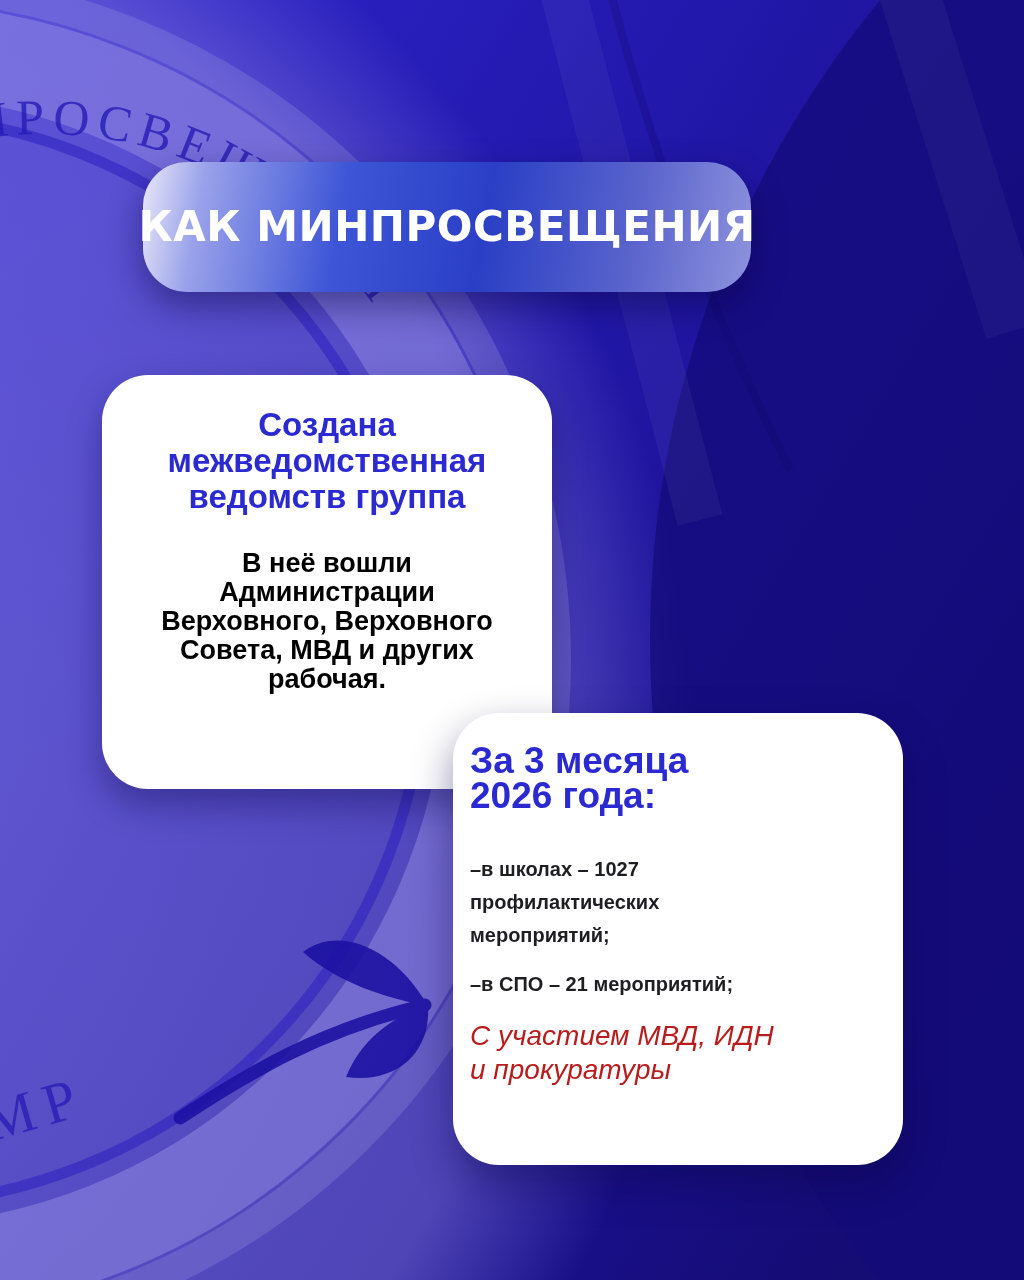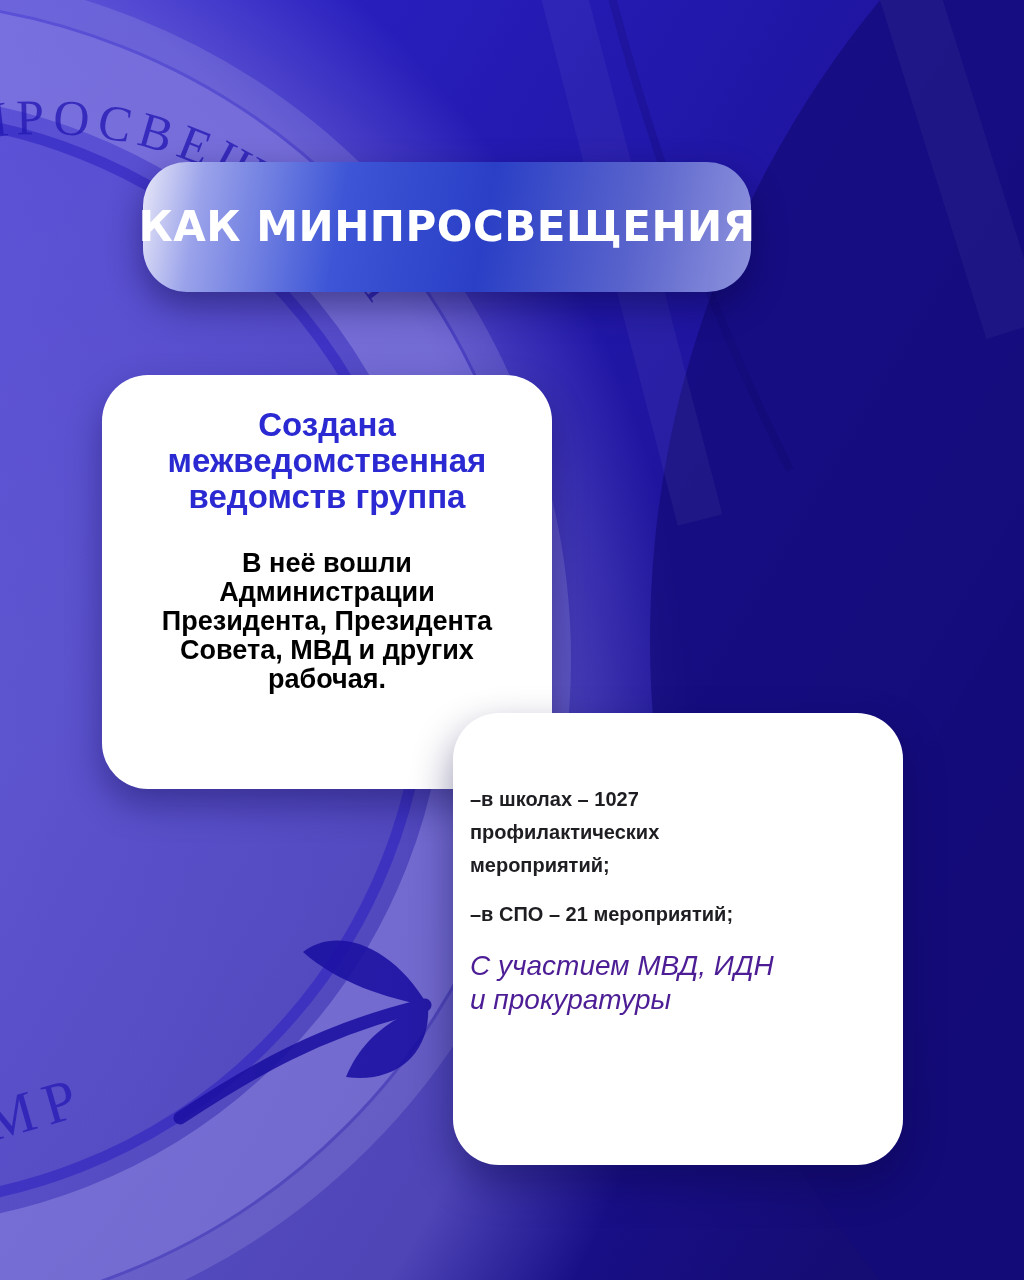--- a/index.html
+++ b/index.html
@@ -41,21 +41,21 @@
   .h-blue{color:#2b2ad2;font-weight:700;}
   .card-left .h-line{font-size:33px;line-height:36px;}
   .card-left .body{margin-top:34px;}
   .card-left .b-line{color:#000000;font-weight:700;font-size:27px;line-height:29px;}
 
   .card-right .h-line{font-size:37px;line-height:35px;letter-spacing:0px;}
   .card-right .stats{margin-top:40px;}
   .stat-item{margin-bottom:16px;}
   .s-line{color:#1d1d22;font-weight:700;font-size:20px;line-height:33px;}
   .note{margin-top:18px;}
-  .n-line{color:#4c1d95;font-style:italic;font-weight:400;font-size:28px;line-height:34px;}
+  .n-line{color:#b91c1c;font-style:italic;font-weight:400;font-size:28px;line-height:34px;}
 </style>
 </head>
 <body>
 
 <div class="poster">
 
   <svg class="bg-svg" width="1024" height="1280" viewBox="0 0 1024 1280" xmlns="http://www.w3.org/2000/svg">
     <defs>
       <linearGradient id="bgGrad" x1="0" y1="0" x2="1" y2="0.75">
         <stop offset="0" stop-color="#2f25cf"></stop>
@@ -106,27 +106,31 @@
 
   <section class="card card-left">
     <h2 style="margin:0;">
       <div class="h-line h-blue">Создана</div>
       <div class="h-line h-blue">межведомственная</div>
       <div class="h-line h-blue">ведомств группа</div>
     </h2>
     <div class="body">
       <div class="b-line">В неё вошли</div>
       <div class="b-line">Администрации</div>
-      <div class="b-line">Президента, Президента</div>
+      <div class="b-line">Верховного, Верховного</div>
       <div class="b-line">Совета, МВД и других</div>
       <div class="b-line">рабочая.</div>
     </div>
   </section>
 
   <section class="card card-right">
+    <h2 style="margin:0;">
+      <div class="h-line h-blue">За 3 месяца</div>
+      <div class="h-line h-blue">2026 года:</div>
+    </h2>
     <div class="stats">
       <div class="stat-item">
         <div class="s-line">–в школах – 1027</div>
         <div class="s-line">профилактических</div>
         <div class="s-line">мероприятий;</div>
       </div>
       <div class="stat-item">
         <div class="s-line">–в СПО – 21 мероприятий;</div>
       </div>
     </div>

